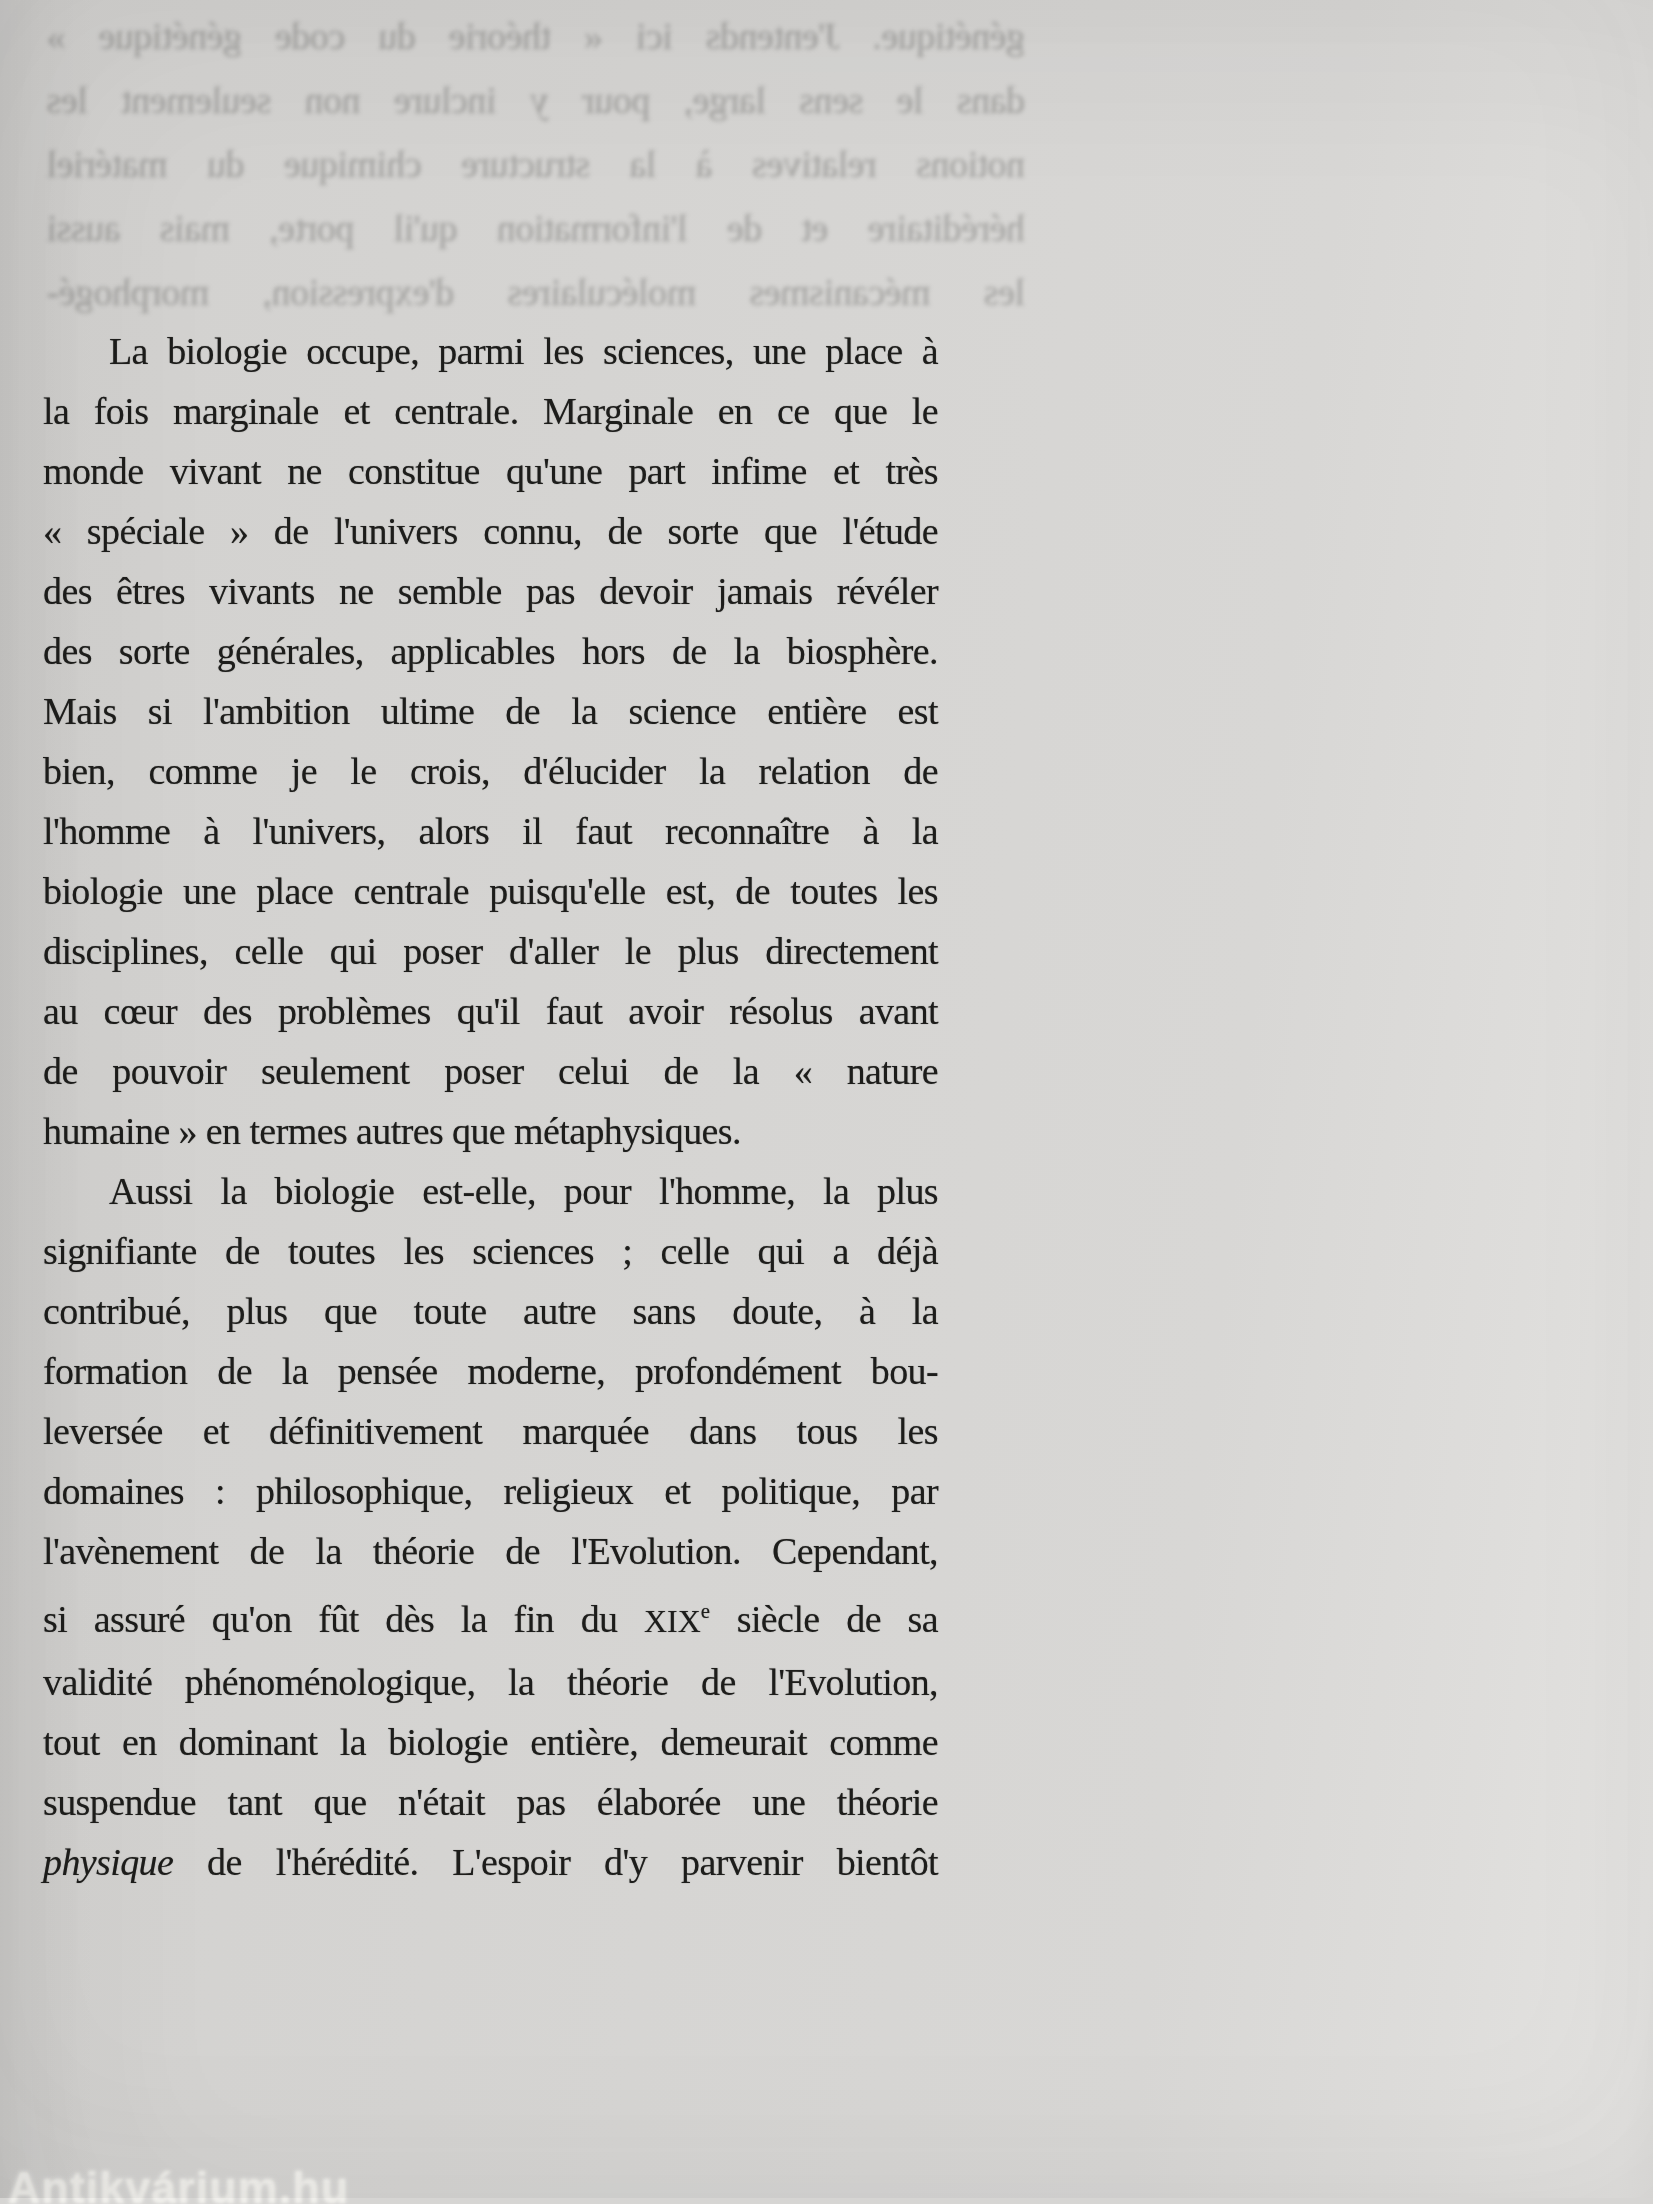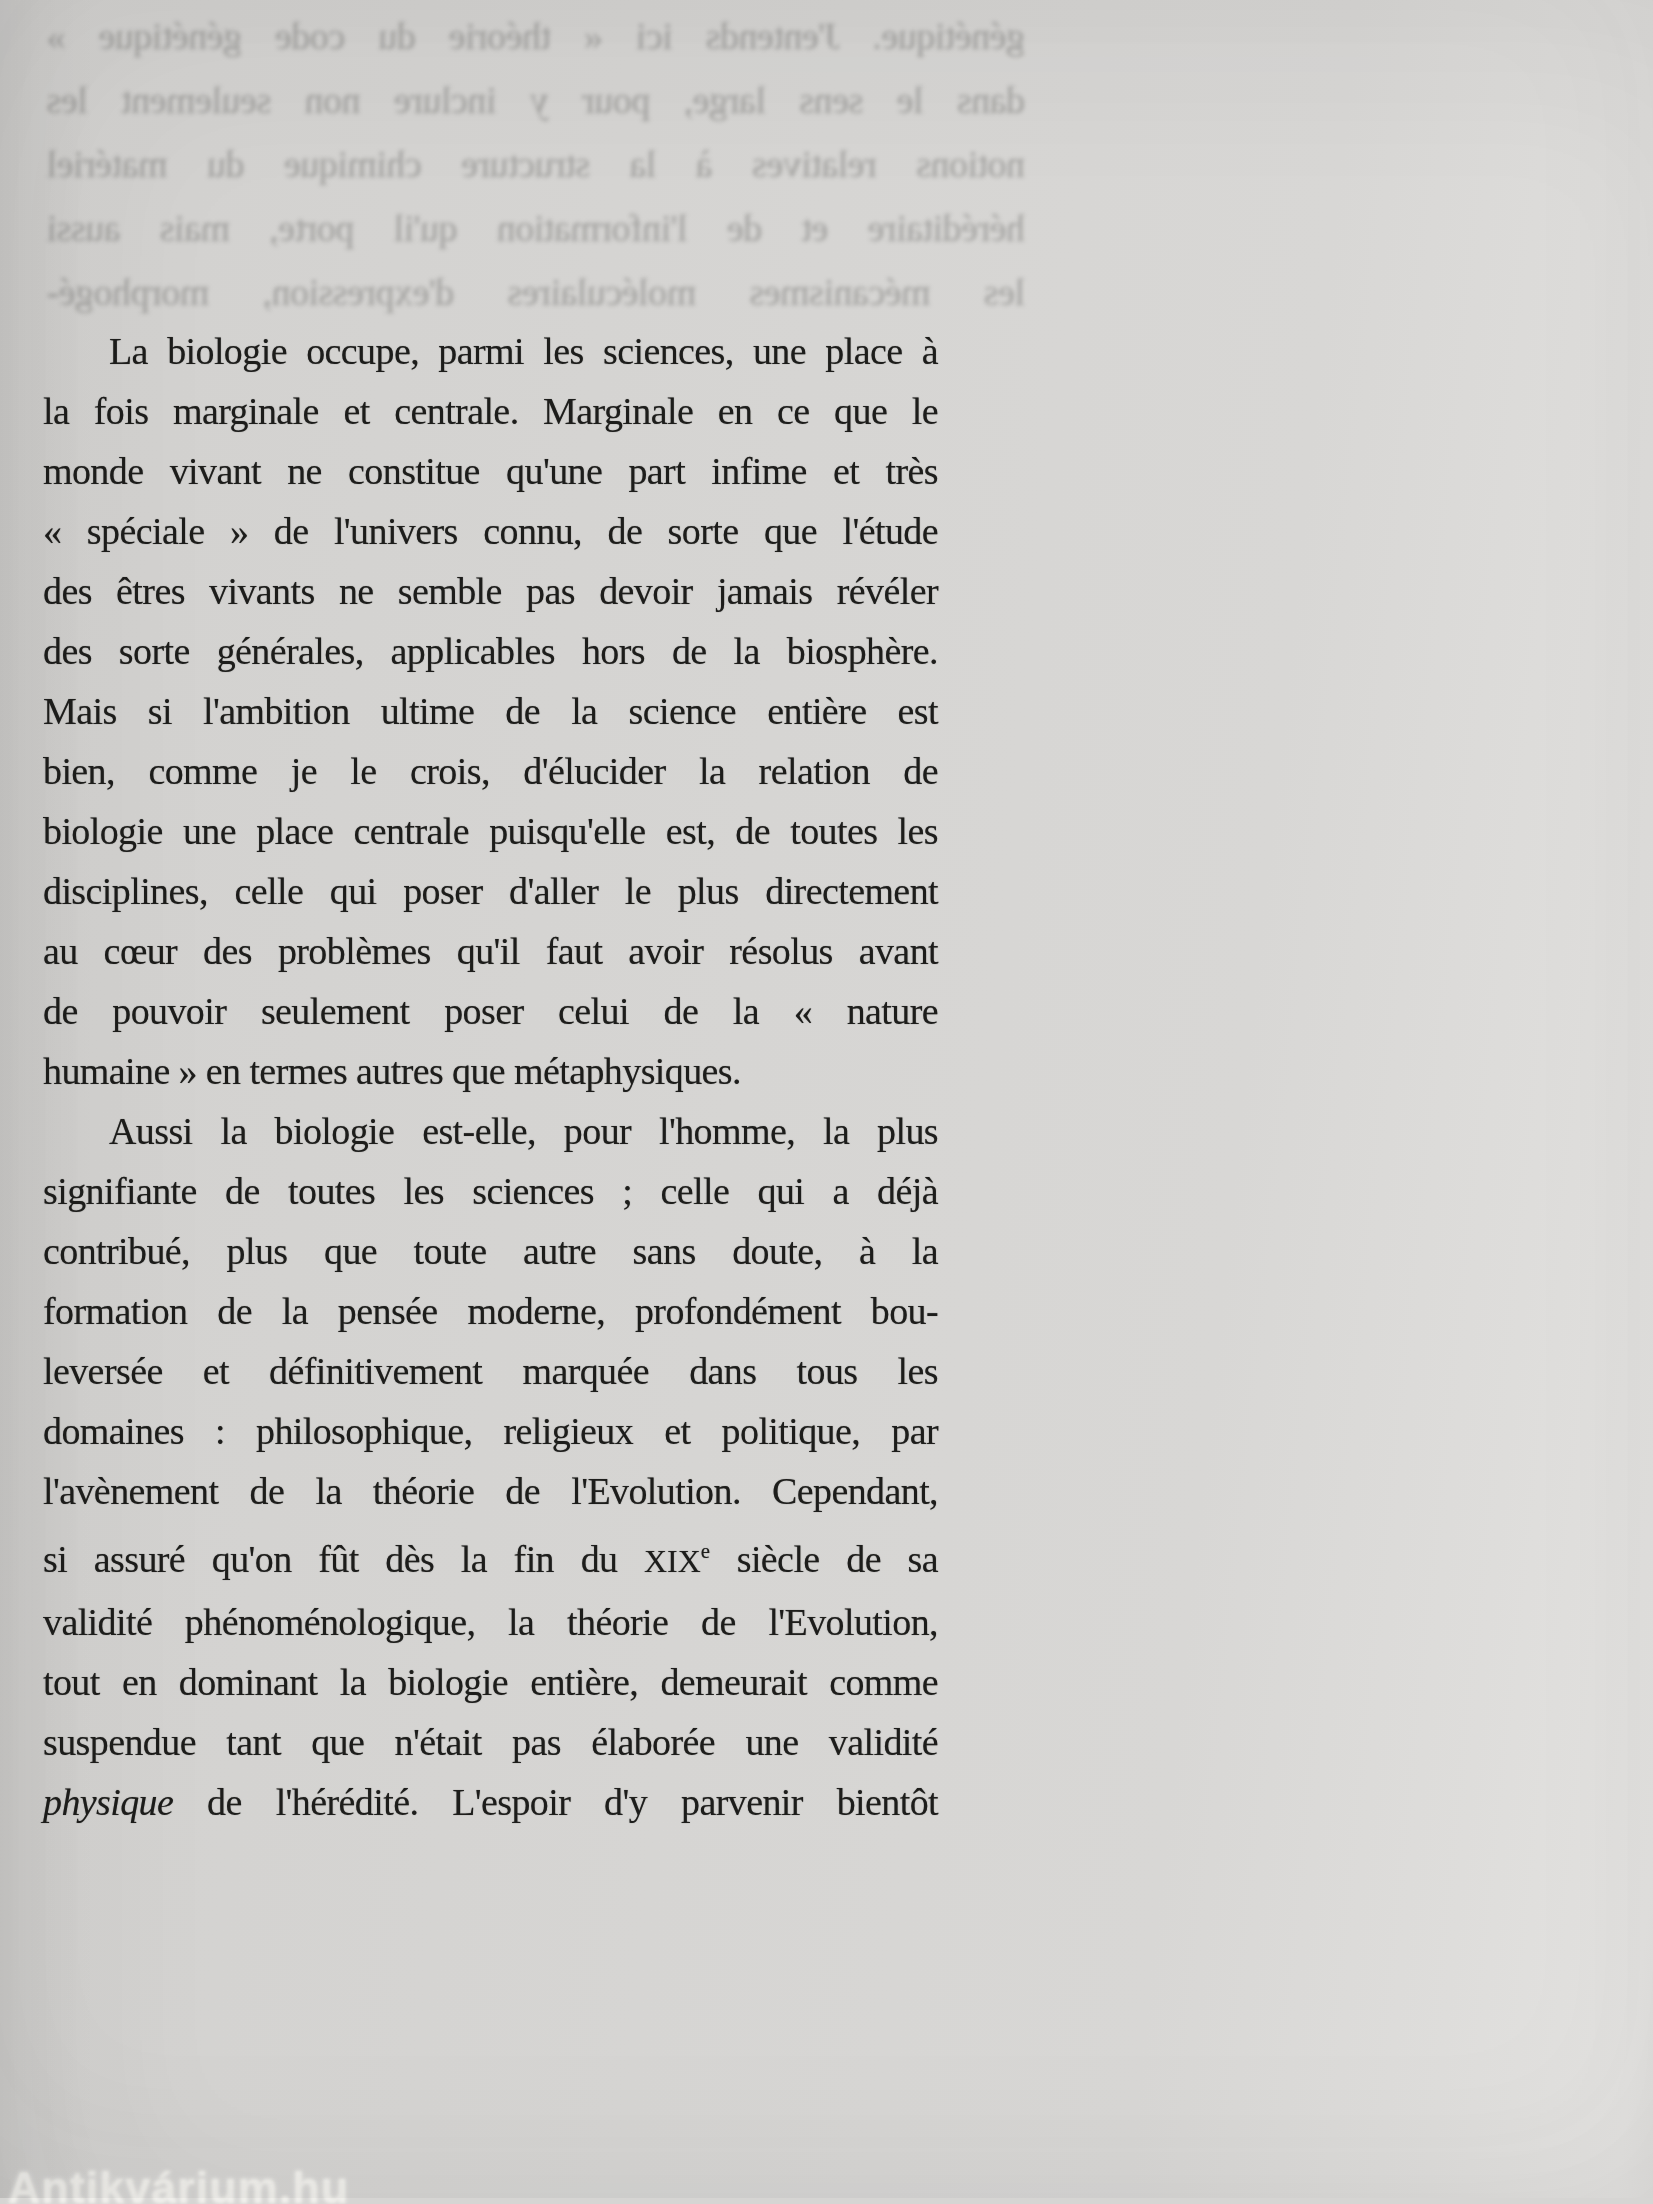--- a/index.html
+++ b/index.html
@@ -102,38 +102,39 @@
 
   <div class="body-text">
     <div class="line indent">La biologie occupe, parmi les sciences, une place à</div>
     <div class="line">la fois marginale et centrale. Marginale en ce que le</div>
     <div class="line">monde vivant ne constitue qu'une part infime et très</div>
     <div class="line">« spéciale » de l'univers connu, de sorte que l'étude</div>
     <div class="line">des êtres vivants ne semble pas devoir jamais révéler</div>
     <div class="line">des sorte générales, applicables hors de la biosphère.</div>
     <div class="line">Mais si l'ambition ultime de la science entière est</div>
     <div class="line">bien, comme je le crois, d'élucider la relation de</div>
+    <div class="line">l'homme à l'univers, alors il faut reconnaître à la</div>
     <div class="line">biologie une place centrale puisqu'elle est, de toutes les</div>
     <div class="line">disciplines, celle qui poser d'aller le plus directement</div>
     <div class="line">au cœur des problèmes qu'il faut avoir résolus avant</div>
     <div class="line">de pouvoir seulement poser celui de la « nature</div>
     <div class="line para-end">humaine » en termes autres que métaphysiques.</div>
     <div class="line indent">Aussi la biologie est-elle, pour l'homme, la plus</div>
     <div class="line">signifiante de toutes les sciences ; celle qui a déjà</div>
     <div class="line">contribué, plus que toute autre sans doute, à la</div>
     <div class="line">formation de la pensée moderne, profondément bou-</div>
     <div class="line">leversée et définitivement marquée dans tous les</div>
     <div class="line">domaines : philosophique, religieux et politique, par</div>
     <div class="line">l'avènement de la théorie de l'Evolution. Cependant,</div>
     <div class="line">
       <span>si assuré qu'on fût dès la fin du </span><span class="sc">XIX</span><span class="sup">e</span><span> siècle de sa</span>
     </div>
     <div class="line">validité phénoménologique, la théorie de l'Evolution,</div>
     <div class="line">tout en dominant la biologie entière, demeurait comme</div>
-    <div class="line">suspendue tant que n'était pas élaborée une validité</div>
+    <div class="line">suspendue tant que n'était pas élaborée une théorie</div>
     <div class="line">
       <span class="it">physique</span><span> de l'hérédité. L'espoir d'y parvenir bientôt</span>
     </div>
   </div>
 
   <div class="watermark">Antikvárium.hu</div>
 
 </div>
 
 

